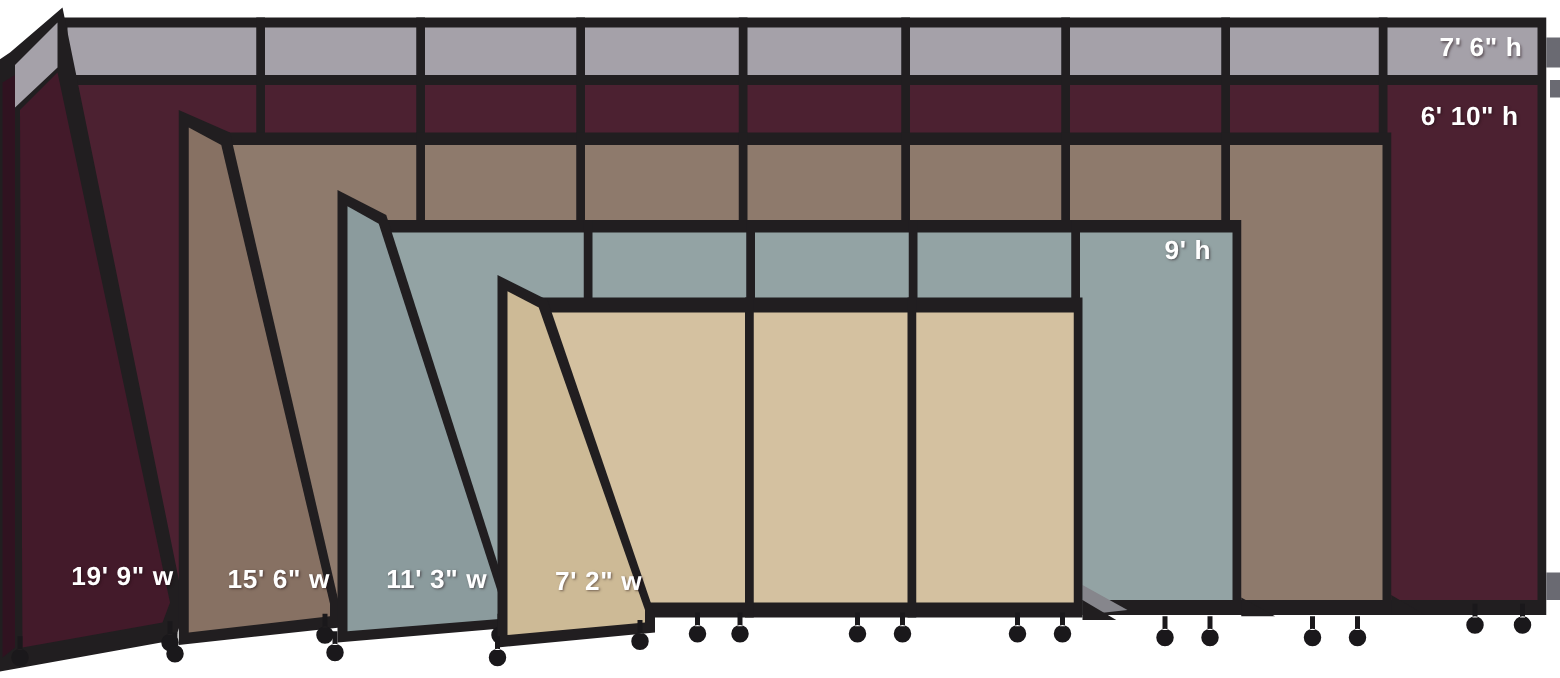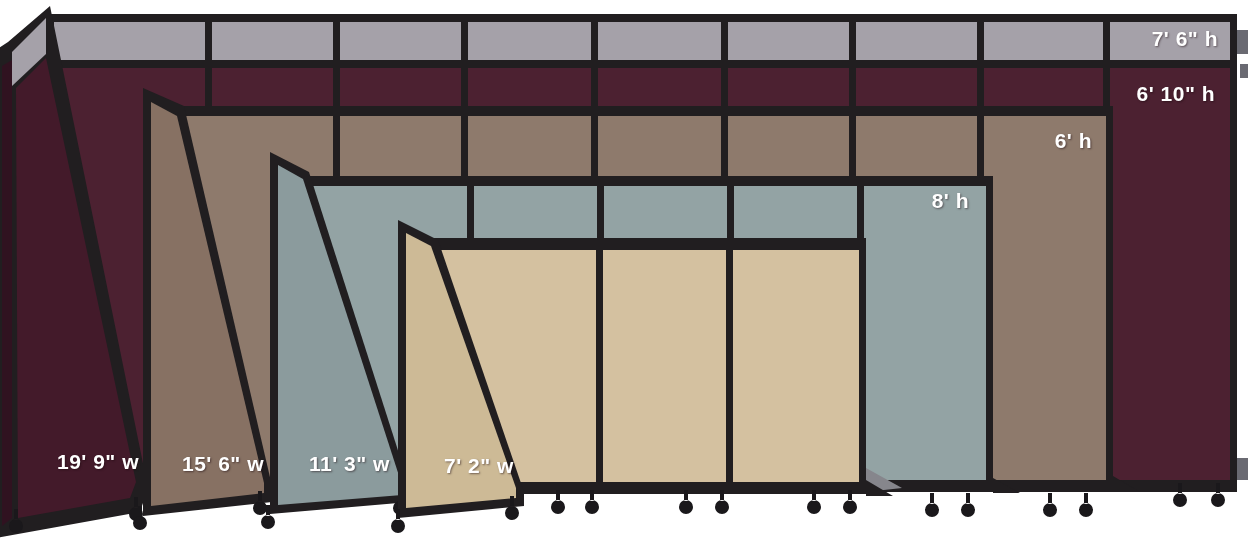--- a/index.html
+++ b/index.html
@@ -102,20 +102,19 @@
       <g>
         <polygon class="f" points="398,220 438,240 524,492 524,506 398,518"></polygon>
         <polygon class="bed" points="406,233 431,246 516,488 516,498 406,508"></polygon>
       </g>
       <path class="cs" d="M396 509h4v11h-4zM391 526a7 7 0 1 0 14 0a7 7 0 1 0 -14 0M510 496h4v11h-4zM505 513a7 7 0 1 0 14 0a7 7 0 1 0 -14 0M556 490h4v11h-4zM551 507a7 7 0 1 0 14 0a7 7 0 1 0 -14 0M590 490h4v11h-4zM585 507a7 7 0 1 0 14 0a7 7 0 1 0 -14 0M684 490h4v11h-4zM679 507a7 7 0 1 0 14 0a7 7 0 1 0 -14 0M720 490h4v11h-4zM715 507a7 7 0 1 0 14 0a7 7 0 1 0 -14 0M812 490h4v11h-4zM807 507a7 7 0 1 0 14 0a7 7 0 1 0 -14 0M848 490h4v11h-4zM843 507a7 7 0 1 0 14 0a7 7 0 1 0 -14 0"></path>
     </g>
   </svg>
 
   <div class="lbl r pos-h0">7' 6" h</div>
   <div class="lbl r pos-h1">6' 10" h</div>
-  <div class="lbl r pos-h2">6' h</div>
-  <div class="lbl r pos-h3">8' h</div>
+  <div class="lbl r pos-h3">9' h</div>
   <div class="lbl pos-w0">19' 9" w</div>
   <div class="lbl pos-w1">15' 6" w</div>
   <div class="lbl pos-w2">11' 3" w</div>
   <div class="lbl pos-w3">7' 2" w</div>
 
 </div>
 
 </body></html>

